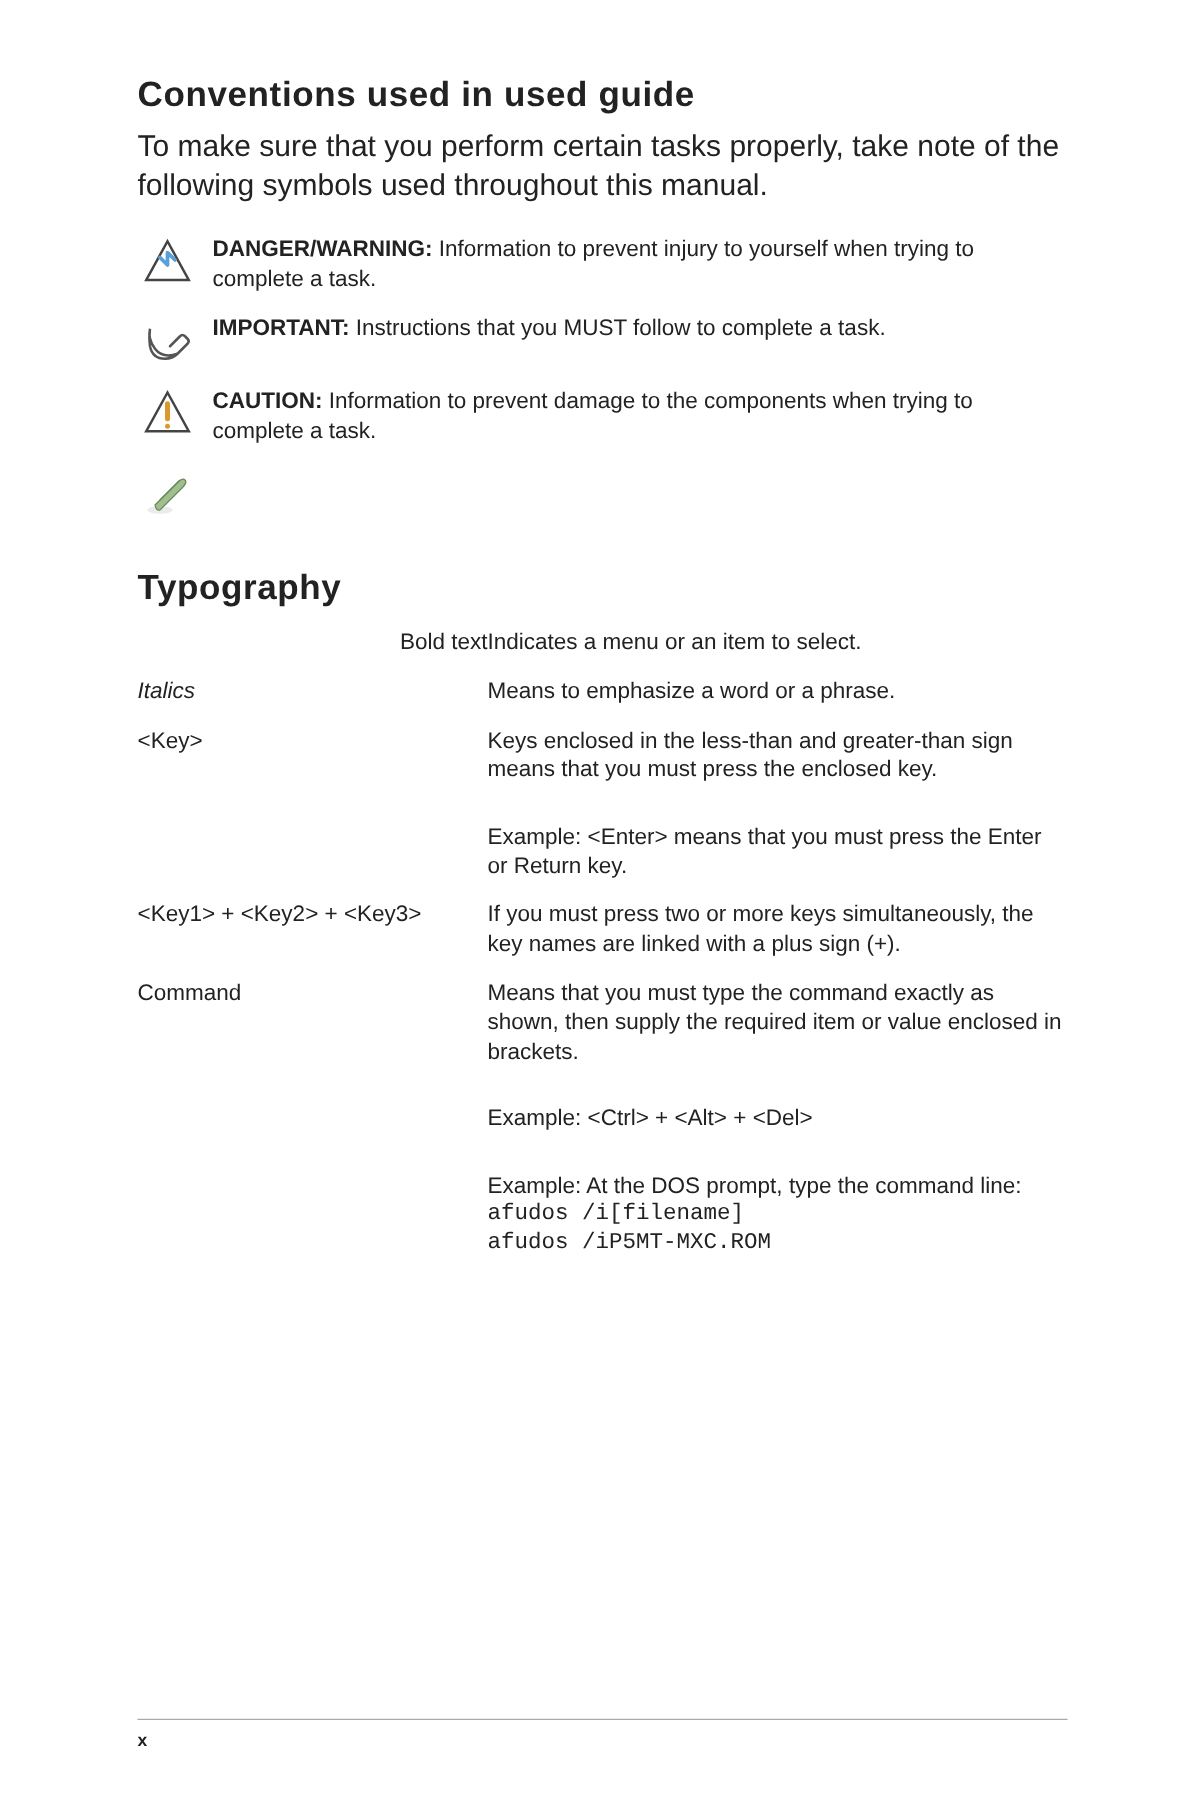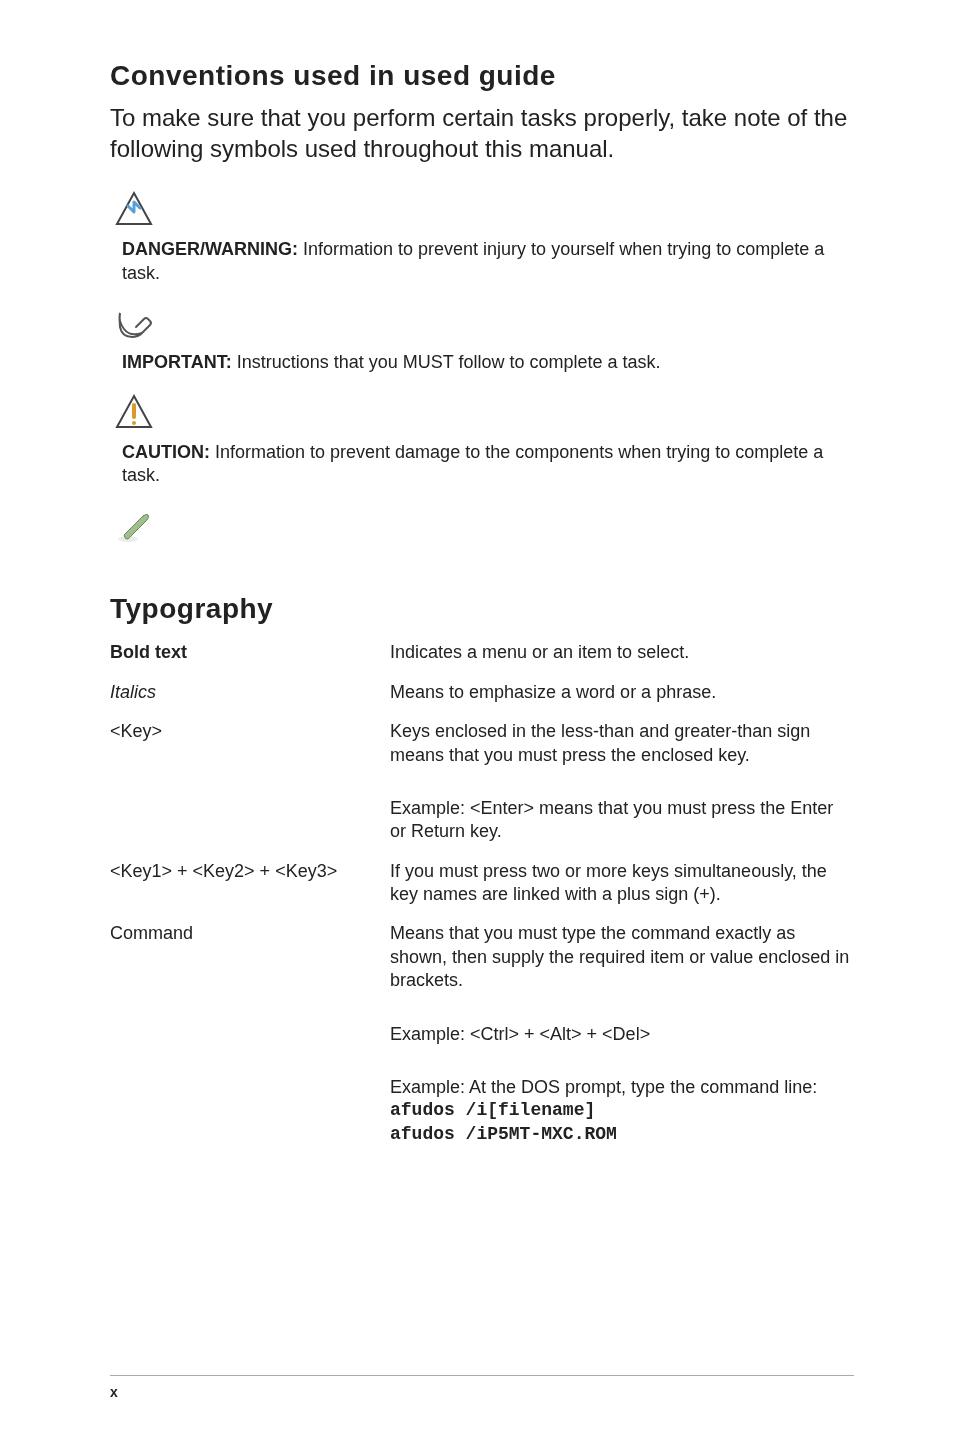--- a/index.html
+++ b/index.html
@@ -28,21 +28,20 @@
     line-height: 1.3;
     margin: 0 0 24px 0;
   }
   .notices {
     margin: 0 0 40px 0;
   }
   .notice-row {
     display: flex;
     align-items: flex-start;
     margin: 0 0 16px 0;
-    flex-direction: column;
   }
   .icon-cell {
     width: 48px;
     flex: 0 0 48px;
     display: flex;
     justify-content: center;
     padding-top: 2px;
   }
   .icon-cell svg {
     width: 40px;
@@ -63,26 +62,26 @@
   }
   .typo-table td {
     vertical-align: top;
     padding: 6px 0 10px 0;
     font-size: 18px;
     line-height: 1.3;
   }
   .typo-table td.left {
     width: 280px;
   }
-  .bold { font-weight: 700; }
+  .bold { font-weight: 400; text-align: right; }
   .ital { font-style: italic; }
   .para-gap { height: 14px; }
   .mono {
     font-family: "Courier New", Courier, monospace;
-    font-weight: bold;
+    font-weight: normal;
   }
   .footer {
     position: absolute;
     left: 110px;
     bottom: 38px;
     font-size: 14px;
     font-weight: 700;
     color: #222;
   }
   hr.footer-rule {

